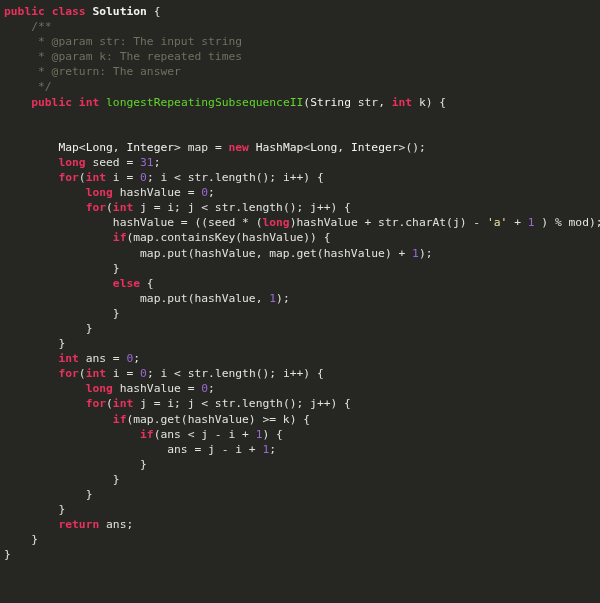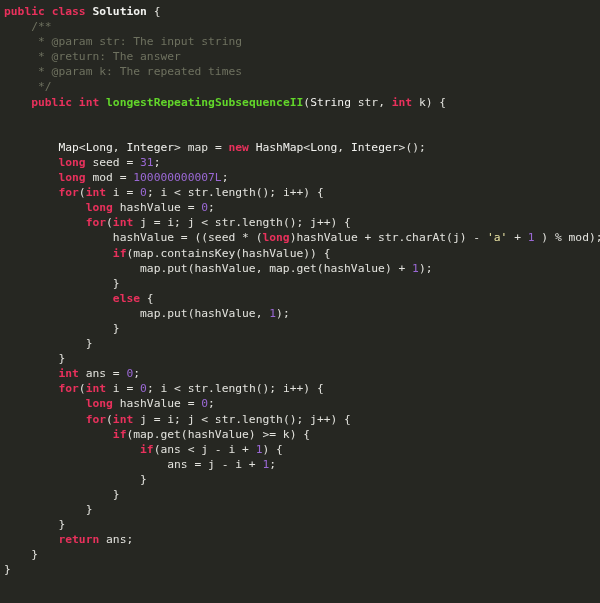--- a/index.html
+++ b/index.html
@@ -28,43 +28,42 @@
     padding-left: 4px;
     letter-spacing: 0px;
     color: #e6e6e6;
   }
   .blank { height: 15.1px; }
 
   
   .kw      { color: #e8315c; font-weight: bold; }   
   .cls     { color: #f2f2ef; font-weight: bold; }   
   .typ     { color: #f2f2ef; }                      
-  .fn      { color: #62d62a; font-weight: bold; }   
+  .fn      { color: #62d62a; font-weight: normal; }   
   .cmt     { color: #6e715f; }                      
   .num     { color: #9a68d4; font-weight: normal; }   
   .str     { color: #e9e2a3; }                      
   .pln     { color: #e3e3de; }
 </style>
 </head>
 <body>
 
 <div id="editor">
   <div id="code-lines">
       <div class="line"><span class="pln"></span><span class="kw">public</span><span class="pln"> </span><span class="kw">class</span><span class="pln"> </span><span class="cls">Solution</span><span class="pln"> {</span></div>
       <div class="line"><span class="pln">    </span><span class="cmt">/**</span></div>
       <div class="line"><span class="pln">    </span><span class="cmt"> * @param str: The input string</span></div>
+      <div class="line"><span class="pln">    </span><span class="cmt"> * @param k: The repeated times</span></div>
       <div class="line"><span class="pln">    </span><span class="cmt"> * @return: The answer</span></div>
-      <div class="line"><span class="pln">    </span><span class="cmt"> * @param k: The repeated times</span></div>
       <div class="line"><span class="pln">    </span><span class="cmt"> */</span></div>
       <div class="line"><span class="pln">    </span><span class="kw">public</span><span class="pln"> </span><span class="kw">int</span><span class="pln"> </span><span class="fn">longestRepeatingSubsequenceII</span><span class="pln">(</span><span class="typ">String</span><span class="pln"> str, </span><span class="kw">int</span><span class="pln"> k) {</span></div>
       <div class="line blank">&nbsp;</div>
       <div class="line blank">&nbsp;</div>
       <div class="line"><span class="pln">        </span><span class="typ">Map</span><span class="pln">&lt;</span><span class="typ">Long</span><span class="pln">, </span><span class="typ">Integer</span><span class="pln">&gt; map = </span><span class="kw">new</span><span class="pln"> </span><span class="typ">HashMap</span><span class="pln">&lt;</span><span class="typ">Long</span><span class="pln">, </span><span class="typ">Integer</span><span class="pln">&gt;();</span></div>
       <div class="line"><span class="pln">        </span><span class="kw">long</span><span class="pln"> seed = </span><span class="num">31</span><span class="pln">;</span></div>
-      <div class="line"><span class="pln">        </span><span class="kw">long</span><span class="pln"> mod = </span><span class="num">100000000007L</span><span class="pln">;</span></div>
       <div class="line"><span class="pln">        </span><span class="kw">for</span><span class="pln">(</span><span class="kw">int</span><span class="pln"> i = </span><span class="num">0</span><span class="pln">; i &lt; str.length(); i++) {</span></div>
       <div class="line"><span class="pln">            </span><span class="kw">long</span><span class="pln"> hashValue = </span><span class="num">0</span><span class="pln">;</span></div>
       <div class="line"><span class="pln">            </span><span class="kw">for</span><span class="pln">(</span><span class="kw">int</span><span class="pln"> j = i; j &lt; str.length(); j++) {</span></div>
       <div class="line"><span class="pln">                </span><span class="pln">hashValue = ((seed * (</span><span class="kw">long</span><span class="pln">)hashValue + str.charAt(j) - </span><span class="str">'a'</span><span class="pln"> + </span><span class="num">1</span><span class="pln"> ) % mod);</span></div>
       <div class="line"><span class="pln">                </span><span class="kw">if</span><span class="pln">(map.containsKey(hashValue)) {</span></div>
       <div class="line"><span class="pln">                    </span><span class="pln">map.put(hashValue, map.get(hashValue) + </span><span class="num">1</span><span class="pln">);</span></div>
       <div class="line"><span class="pln">                </span><span class="pln">}</span></div>
       <div class="line"><span class="pln">                </span><span class="kw">else</span><span class="pln"> {</span></div>
       <div class="line"><span class="pln">                    </span><span class="pln">map.put(hashValue, </span><span class="num">1</span><span class="pln">);</span></div>
       <div class="line"><span class="pln">                </span><span class="pln">}</span></div>

